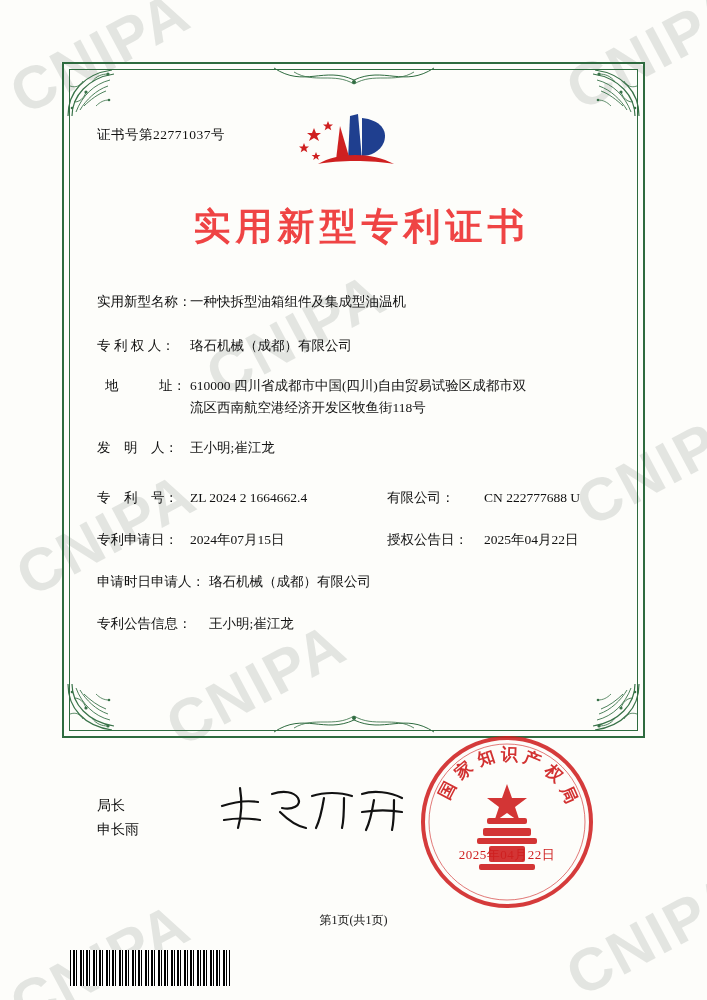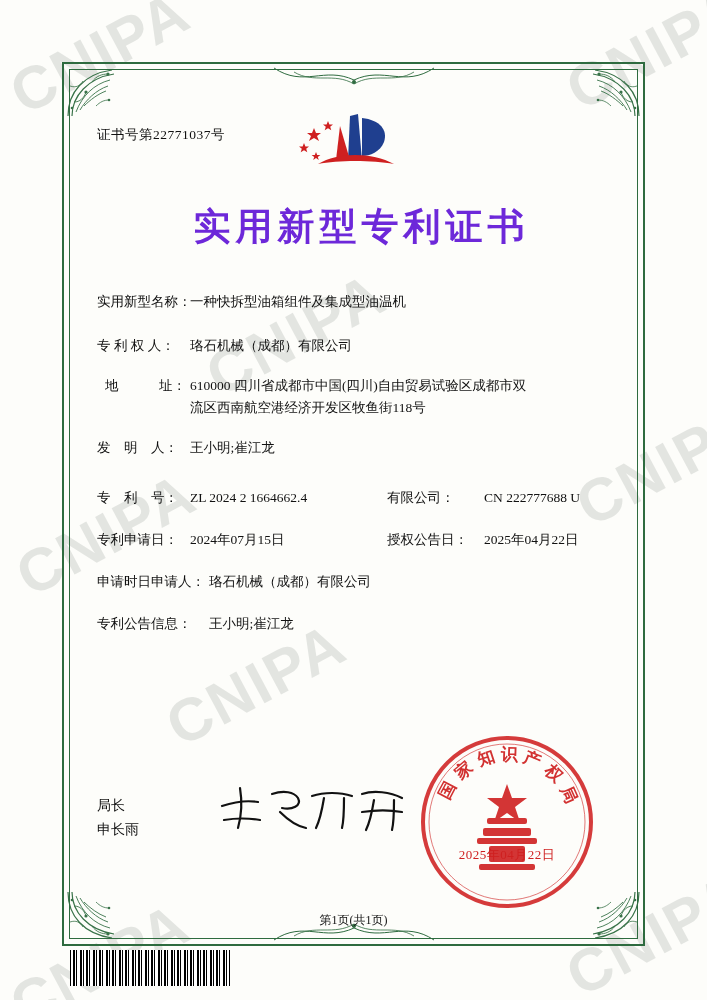--- a/index.html
+++ b/index.html
@@ -31,21 +31,21 @@
     pointer-events: none;
     white-space: nowrap;
   }
 
   
   #frame {
     position: absolute;
     left: 62px;
     top: 62px;
     width: 583px;
-    height: 884px;
+    height: 676px;
     border: 2px solid #2e6b3f;
     box-sizing: border-box;
   }
   #frame::before {
     content: "";
     position: absolute;
     left: 5px; top: 5px; right: 5px; bottom: 5px;
     border: 1px solid #2e6b3f;
   }
   .corner {
@@ -137,21 +137,21 @@
 
   #title {
     position: absolute;
     left: 0; right: 0;
     top: 138px;
     text-align: center;
     font-family: "Liberation Serif", serif;
     font-weight: bold;
     font-size: 37px;
     letter-spacing: 5px;
-    color: #6d28d9;
+    color: #ef4444;
     padding-left: 16px;
   }
 
   .field {
     position: absolute;
     font-family: "Liberation Serif", serif;
     font-size: 13.5px;
     color: #111;
     line-height: 20px;
   }

